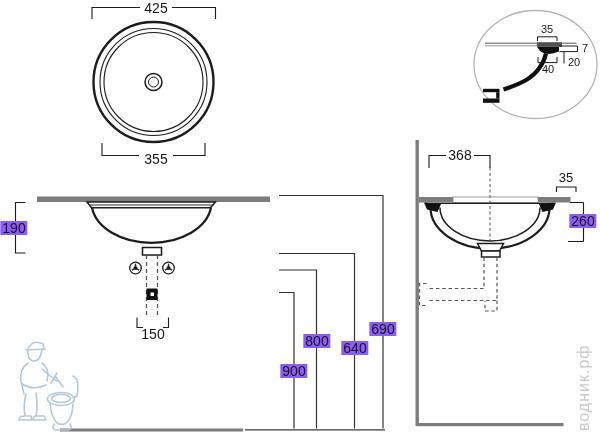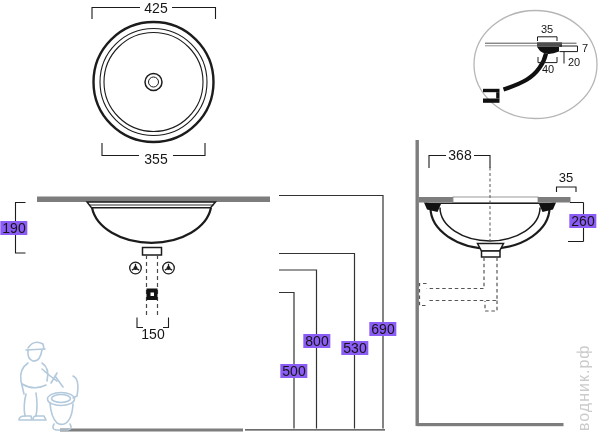--- a/index.html
+++ b/index.html
@@ -127,23 +127,23 @@
       <path d="M44,67 Q45,81 51,87 Q54,89 58,88 Q66,85 67,68"></path>
       <path d="M48,88 Q45,93 50,94 H62 Q67,93 64,88"></path>
       <path d="M67,40 Q74,43 71,60 L67,62"></path>
     </g>
   </svg>
 
   <div class="dim-label" style="left:156px;top:8px">425</div>
   <div class="dim-label" style="left:156px;top:159px">355</div>
   <div class="dim-label bg" style="left:14px;top:228px">190</div>
   <div class="dim-label" style="left:153px;top:334px">150</div>
-  <div class="dim-label bg" style="left:294px;top:371px">500</div>
+  <div class="dim-label bg" style="left:294px;top:371px">900</div>
   <div class="dim-label bg" style="left:317px;top:341px">800</div>
-  <div class="dim-label bg" style="left:355px;top:348px">530</div>
+  <div class="dim-label bg" style="left:355px;top:348px">640</div>
   <div class="dim-label bg" style="left:383px;top:329px">690</div>
   <div class="dim-label" style="left:460px;top:155px">368</div>
   <div class="dim-label mid" style="left:566px;top:177px">35</div>
   <div class="dim-label bg" style="left:583px;top:221px">260</div>
   <div class="dim-label small" style="left:547px;top:29px">35</div>
   <div class="dim-label small" style="left:585px;top:48px">7</div>
   <div class="dim-label small" style="left:574px;top:62px">20</div>
   <div class="dim-label small" style="left:548px;top:69px">40</div>
 
   <div id="watermark">водник.рф</div>

